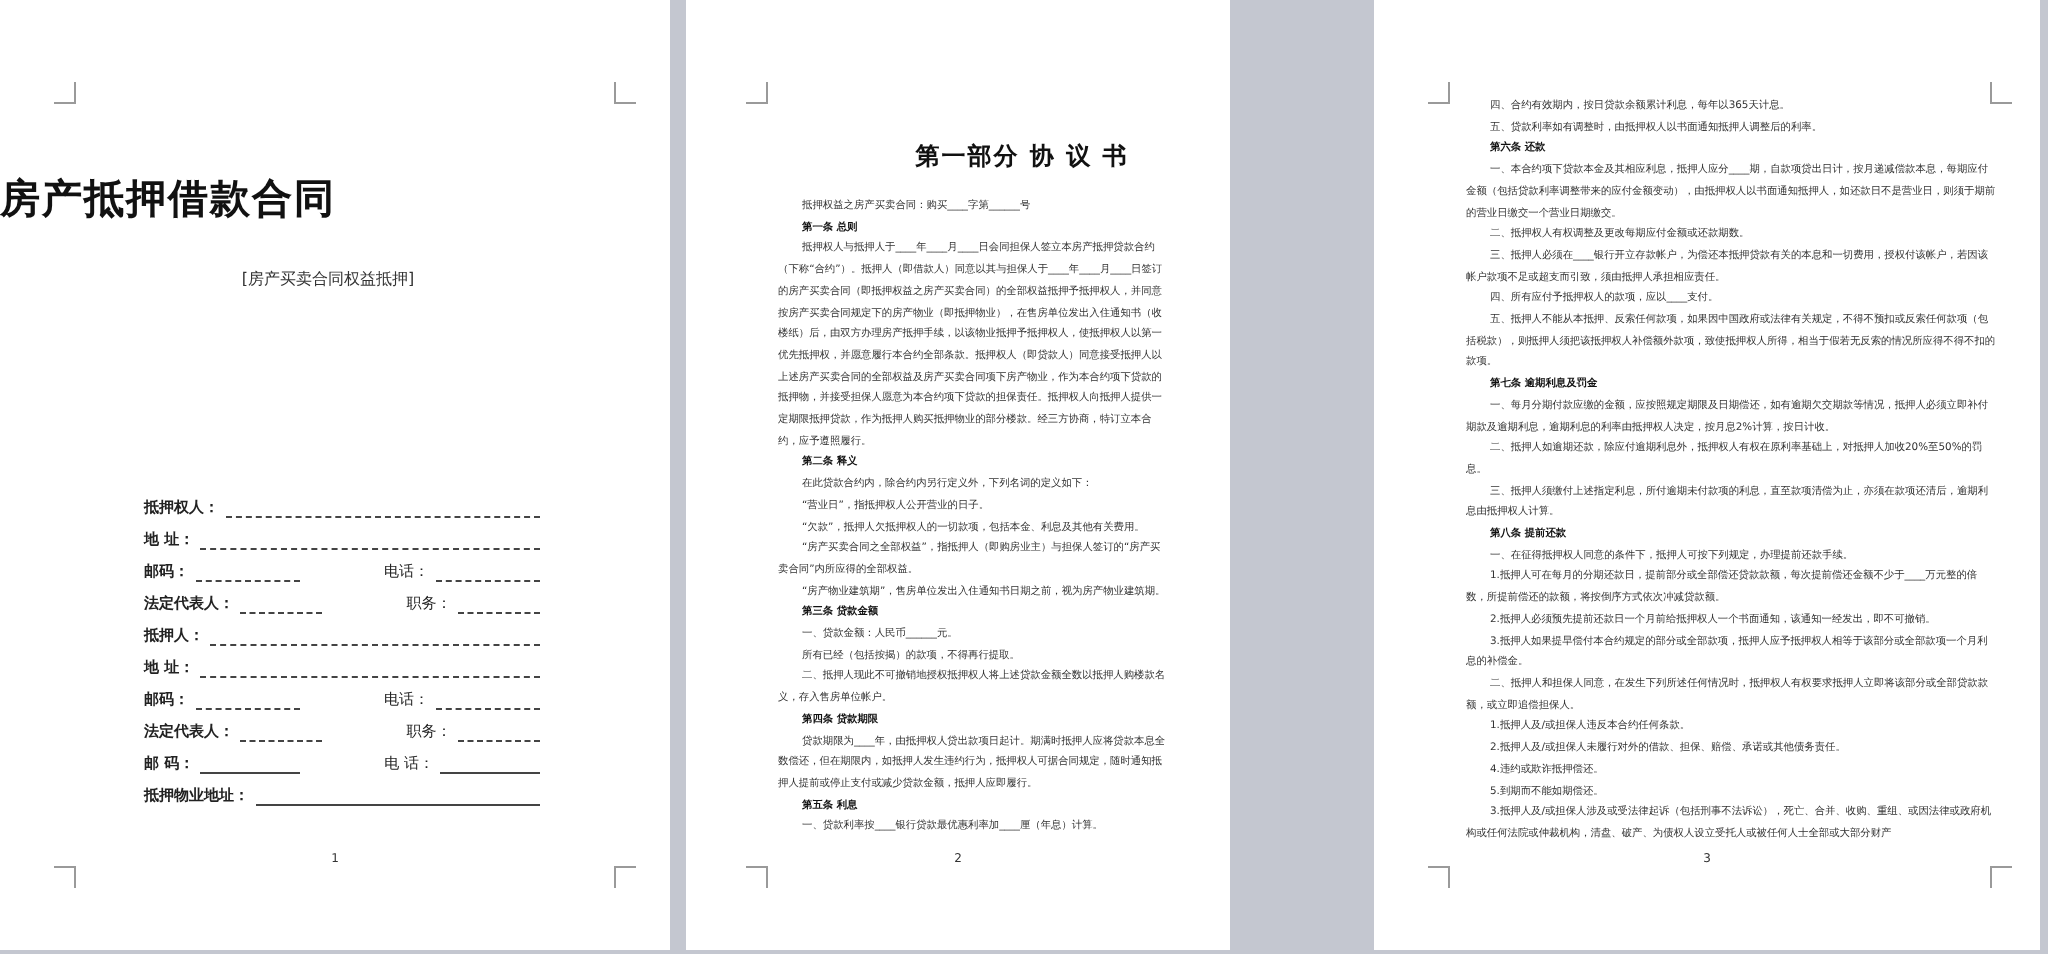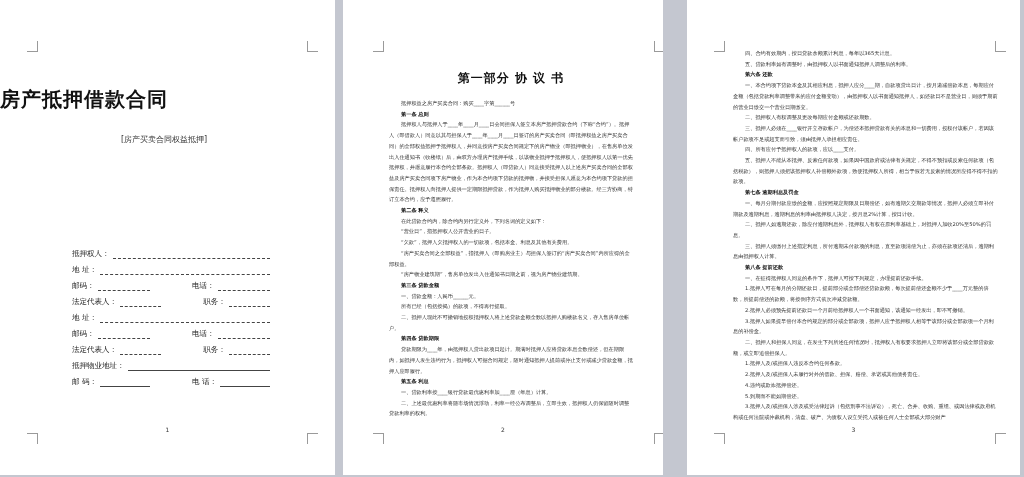--- a/index.html
+++ b/index.html
@@ -7,33 +7,33 @@
     width: 1024px; height: 477px; overflow: hidden;
     background: #c4c7d0;
     font-family: "DejaVu Sans", sans-serif;
     position: relative;
   }
   .page {
     position: absolute; top: 0; height: 475px; background: #ffffff;
     overflow: hidden;
   }
   #page1 { left: 0; width: 335px; }
-  #page2 { left: 343px; width: 320px; }
+  #page2 { left: 343px; width: 272px; }
   #page3 { left: 687px; width: 333px; }
   .corner { position: absolute; width: 10px; height: 10px; border-color: #9a9a9a; border-style: solid; border-width: 0; }
   .c-tl { border-right-width: 1px; border-bottom-width: 1px; }
   .c-tr { border-left-width: 1px; border-bottom-width: 1px; }
   .c-bl { border-right-width: 1px; border-top-width: 1px; }
   .c-br { border-left-width: 1px; border-top-width: 1px; }
 
   .p1-title { position: absolute; top: 86px; left: 0; width: 335px; text-align: left; font-size: 20px; font-weight: bold; color: #111; letter-spacing: 1px; }
   .p1-sub { position: absolute; top: 134px; left: 0; width: 328px; text-align: center; font-size: 8px; color: #333; }
   .form { position: absolute; top: 243px; left: 72px; width: 200px; }
   .frow { display: flex; align-items: flex-end; height: 16px; font-size: 7.5px; color: #222; white-space: nowrap; }
-  .frow .lbl { margin-right: 3px; }
+  .frow .lbl { margin-right: 3px; font-weight: bold; }
   .frow .line { flex: 1; border-bottom: 1.5px dashed #444; height: 7px; margin-right: 2px; }
   .frow .line.solid { border-bottom-style: solid; border-bottom-width: 1px; }
   .frow .lbl2 { margin: 0 3px 0 4px; padding-left: 36px; }
   .pnum { position: absolute; top: 426px; width: 100%; text-align: center; font-size: 6px; color: #333; left: 0; }
 
   .p2-title { position: absolute; top: 70px; left: 0; width: 336px; text-align: center; font-size: 12px; font-weight: bold; color: #111; letter-spacing: 1px; }
   .body { position: absolute; left: 46px; right: 30px; font-size: 5.2px; line-height: 10.7px; color: #333; }
   .body p { margin: 0; text-indent: 12px; word-break: break-all; }
   .body p.h { font-weight: bold; color: #111; }
 </style>
@@ -64,43 +64,47 @@
         <span class="lbl2">电话：</span>
         <span class="line"></span>
       </div>
       <div class="frow">
         <span class="lbl">法定代表人：</span>
         <span class="line"></span>
         <span class="lbl2">职务：</span>
         <span class="line"></span>
       </div>
       <div class="frow">
+        <span class="lbl">抵押人：</span>
+        <span class="line"></span>
+      </div>
+      <div class="frow">
         <span class="lbl">地  址：</span>
         <span class="line"></span>
       </div>
       <div class="frow">
         <span class="lbl">邮码：</span>
         <span class="line"></span>
         <span class="lbl2">电话：</span>
         <span class="line"></span>
       </div>
       <div class="frow">
         <span class="lbl">法定代表人：</span>
         <span class="line"></span>
         <span class="lbl2">职务：</span>
         <span class="line"></span>
       </div>
       <div class="frow">
-        <span class="lbl">抵押物业地址：</span>
+        <span class="lbl">邮    码：</span>
+        <span class="line solid"></span>
+        <span class="lbl2">电    话：</span>
         <span class="line solid"></span>
       </div>
       <div class="frow">
-        <span class="lbl">邮    码：</span>
-        <span class="line solid"></span>
-        <span class="lbl2">电    话：</span>
+        <span class="lbl">抵押物业地址：</span>
         <span class="line solid"></span>
       </div>
     </div>
   <div class="pnum">1</div>
 </div>
 
 <div class="page" id="page2">
   <div class="corner c-tl" style="left:30px;top:41px;"></div>
   <div class="corner c-tr" style="left:311px;top:41px;"></div>
   <div class="corner c-bl" style="left:30px;top:433px;"></div>

